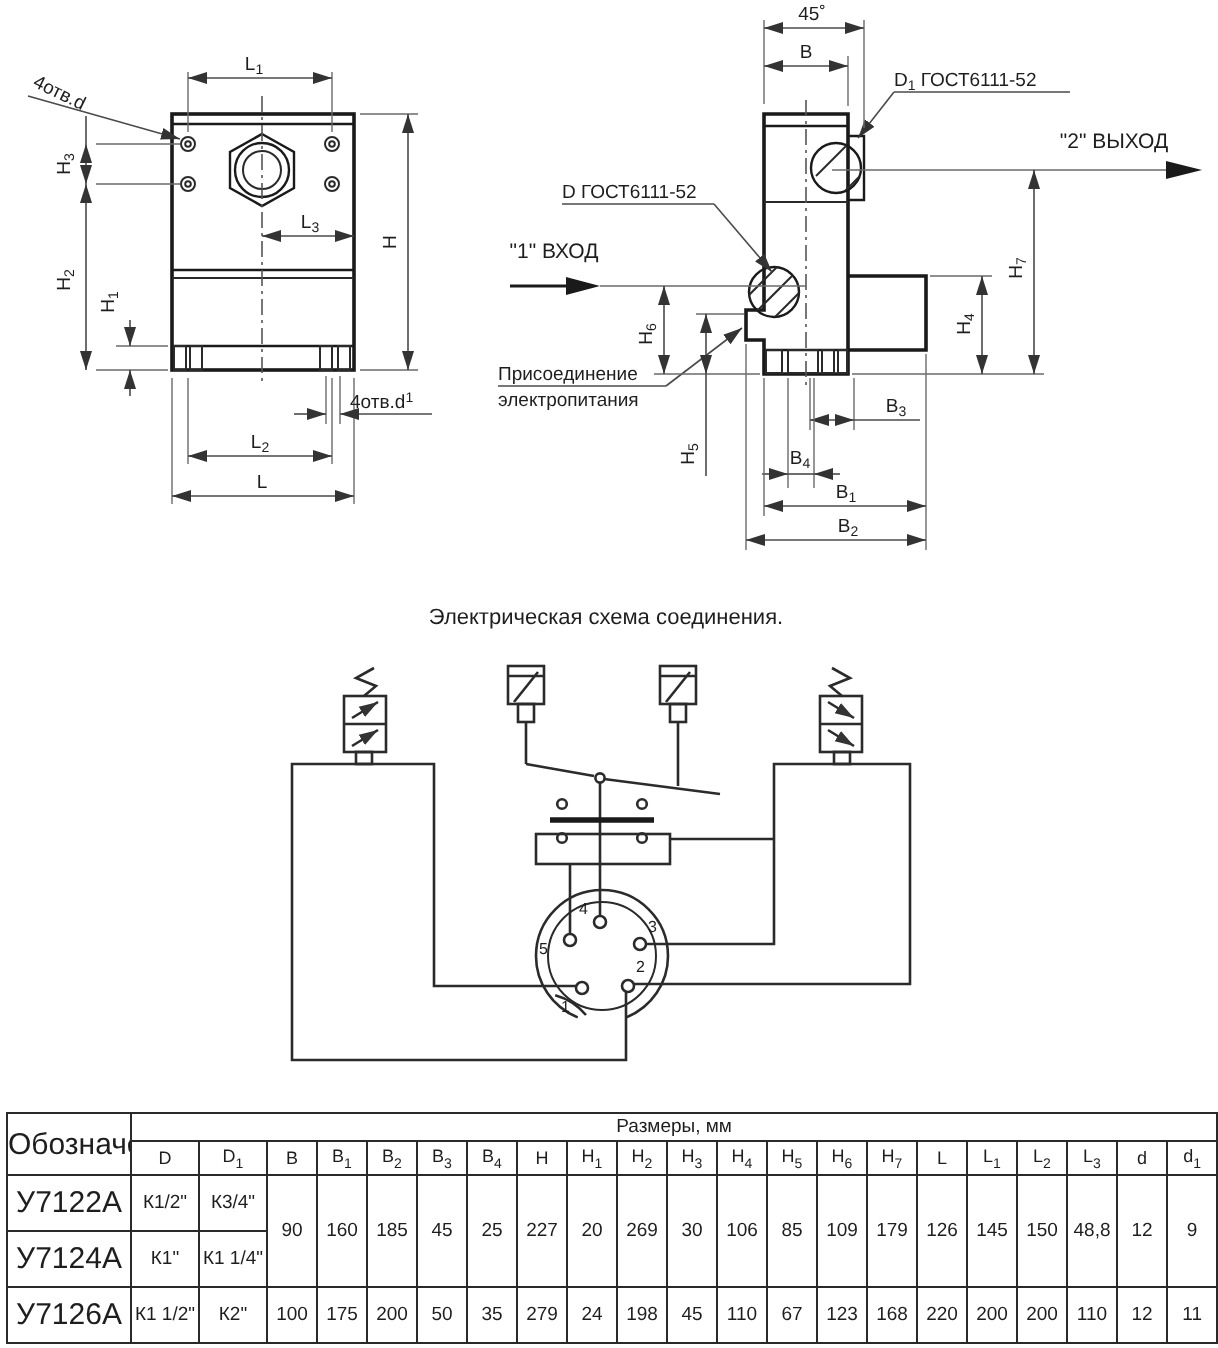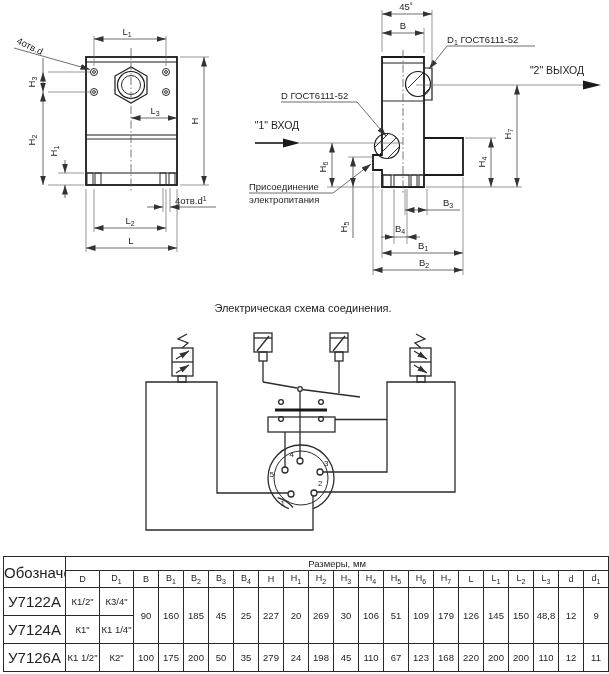--- a/index.html
+++ b/index.html
@@ -366,21 +366,21 @@
           <td rowspan="2">90</td>
           <td rowspan="2">160</td>
           <td rowspan="2">185</td>
           <td rowspan="2">45</td>
           <td rowspan="2">25</td>
           <td rowspan="2">227</td>
           <td rowspan="2">20</td>
           <td rowspan="2">269</td>
           <td rowspan="2">30</td>
           <td rowspan="2">106</td>
-          <td rowspan="2">51</td>
+          <td rowspan="2">85</td>
           <td rowspan="2">109</td>
           <td rowspan="2">179</td>
           <td rowspan="2">126</td>
           <td rowspan="2">145</td>
           <td rowspan="2">150</td>
           <td rowspan="2">48,8</td>
           <td rowspan="2">12</td>
           <td rowspan="2">9</td>
         </tr>
         <tr>

